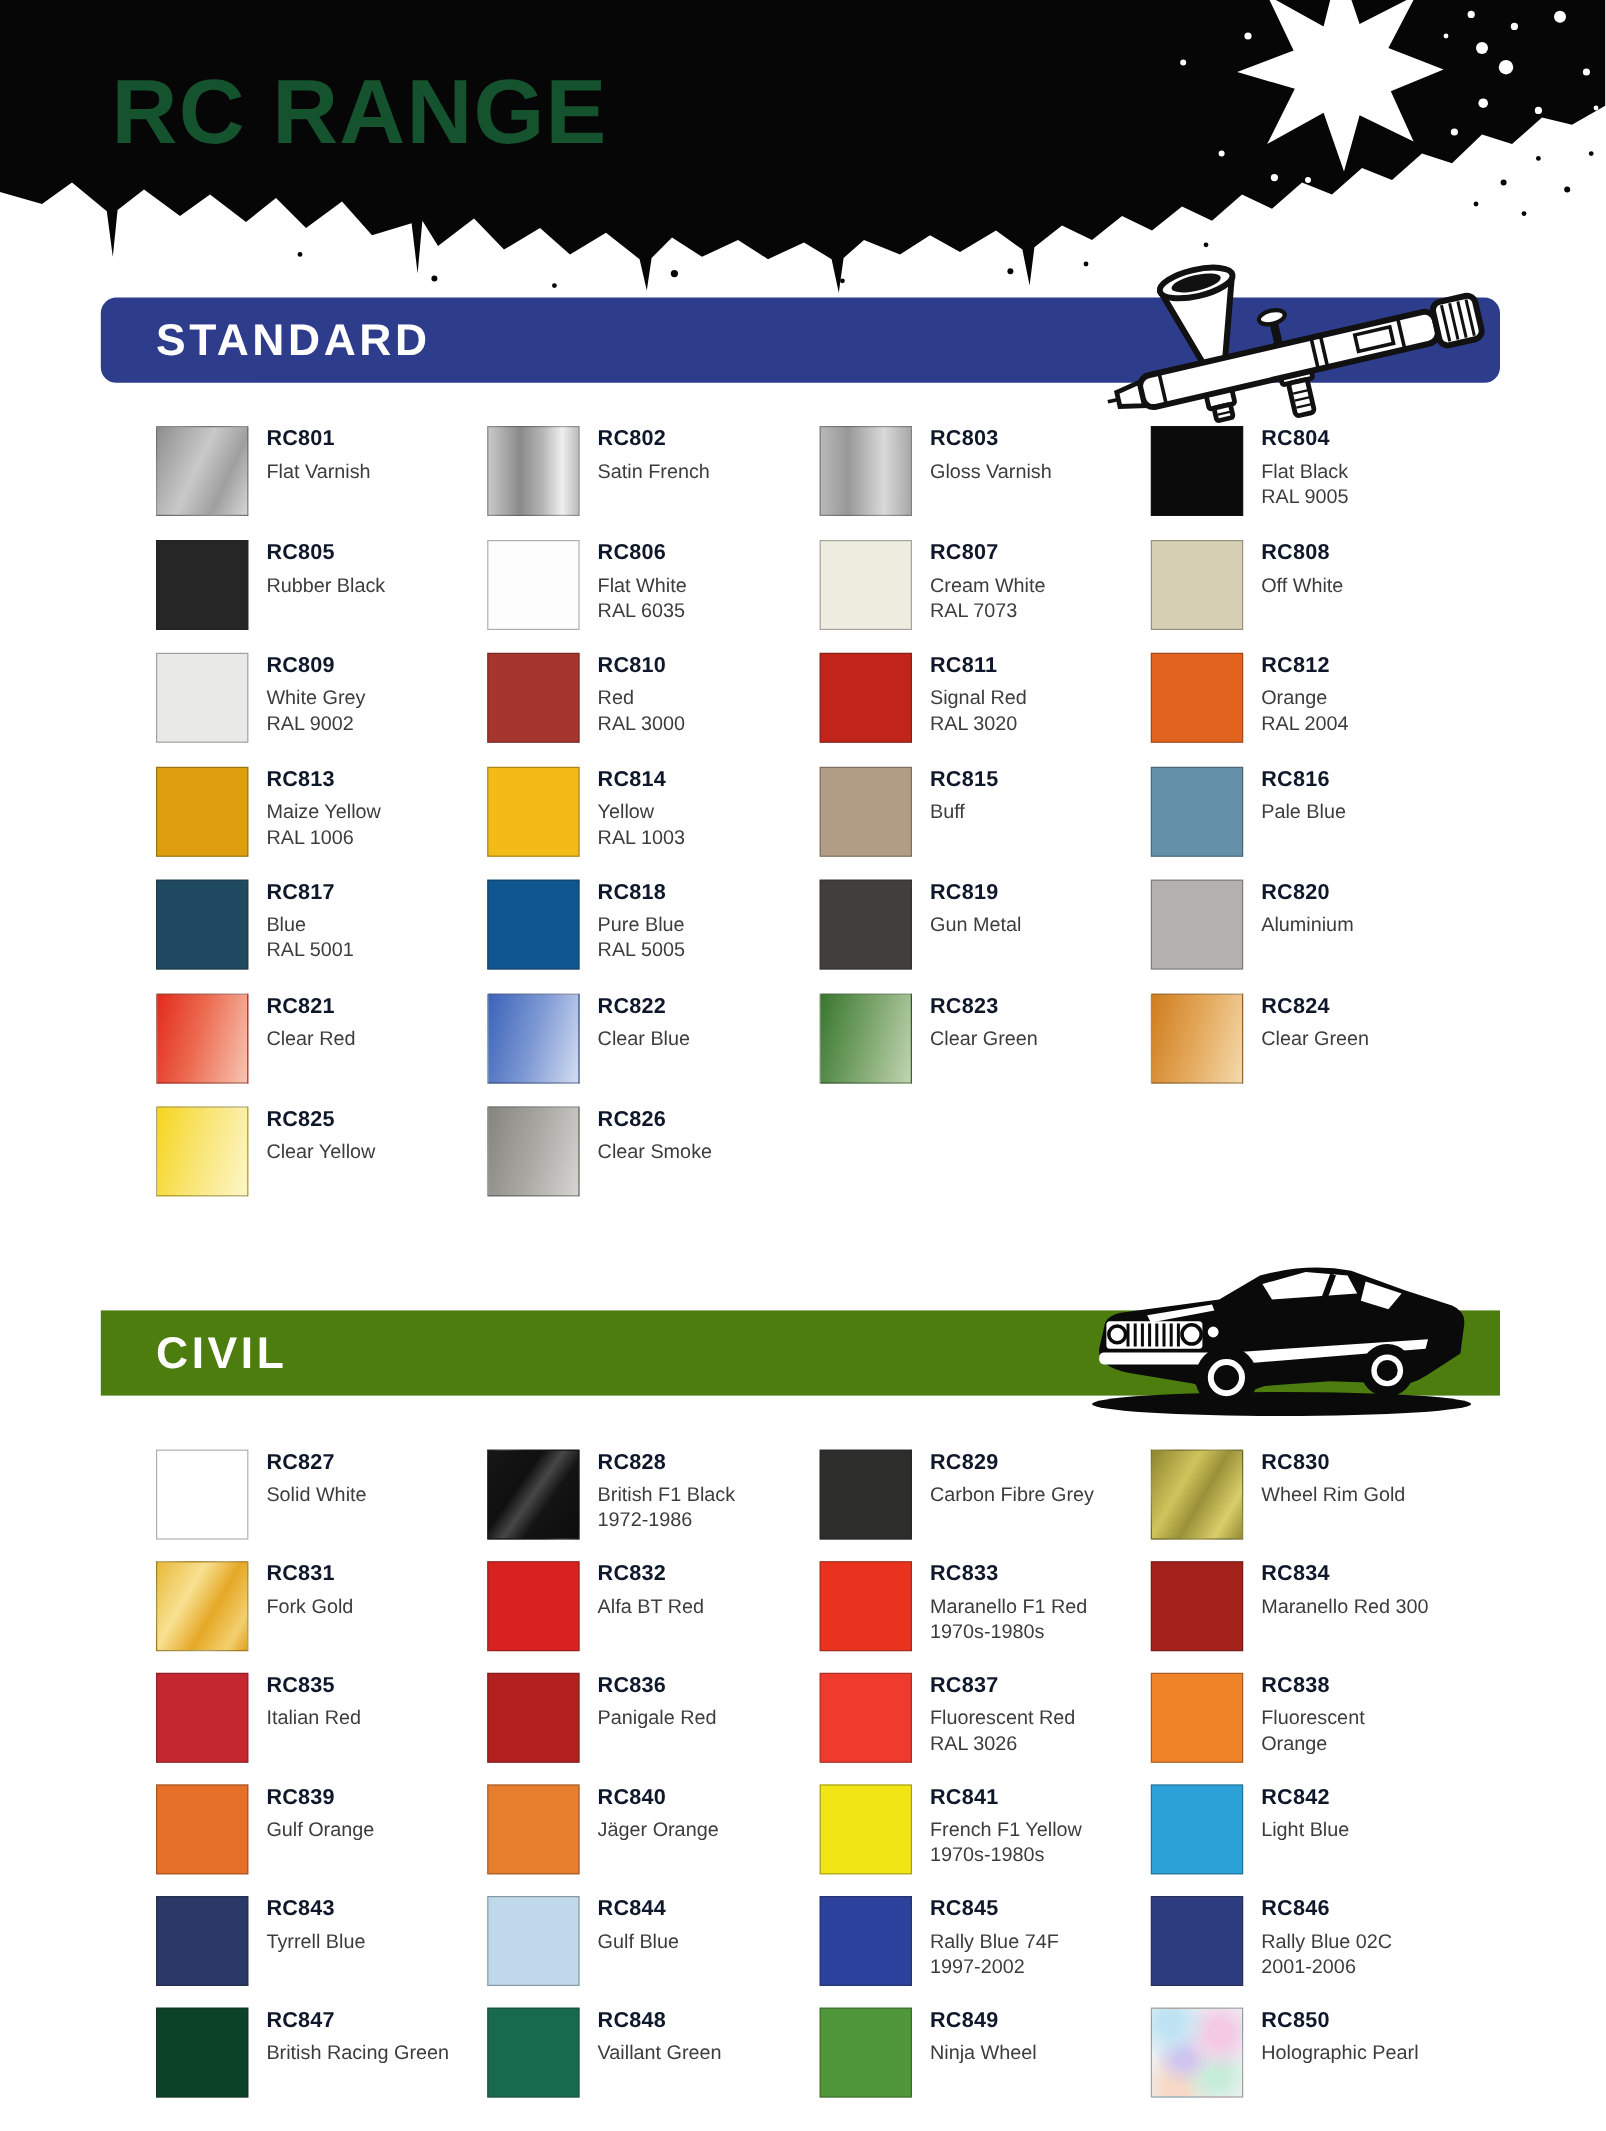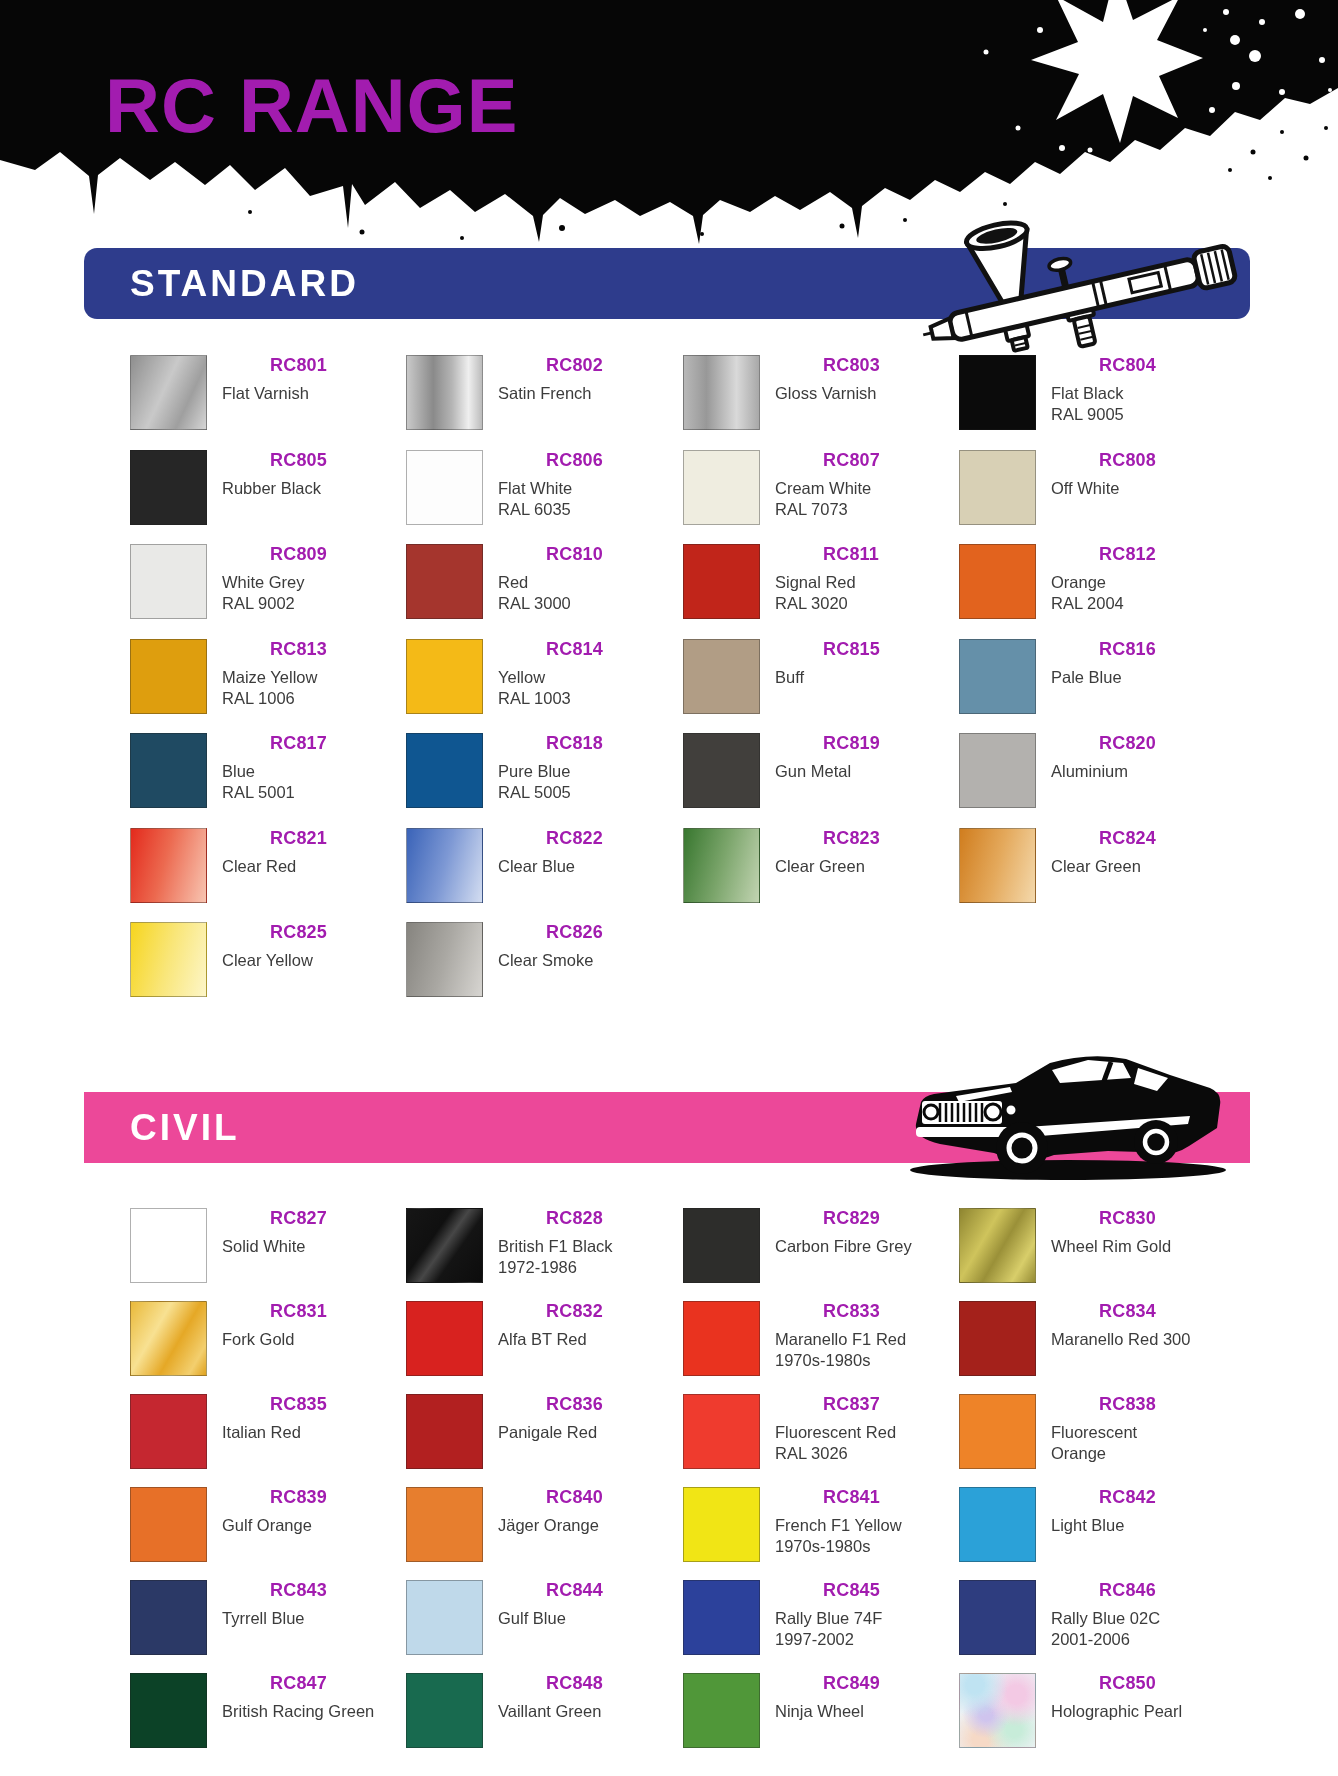--- a/index.html
+++ b/index.html
@@ -5,22 +5,22 @@
   html,body{margin:0;padding:0;background:#ffffff;}
   .page{
     position:relative;
     width:1338px;height:1776px;
     background:#ffffff;
     font-family:"Liberation Sans", sans-serif;
     overflow:hidden;
   }
   .header-splatter{position:absolute;left:0;top:0;}
   .page-title{
-    position:absolute;left:93px;top:56px;margin:12px;
-    font-size:76px;font-weight:900;color:#a21caf;
+    position:absolute;left:93px;top:56px;margin:0;
+    font-size:76px;font-weight:900;color:#14532d;
     letter-spacing:1px;line-height:1;white-space:nowrap;
   }
   .banner{
     position:absolute;left:84px;width:1166px;height:71px;
   }
   .banner .banner-label{
     display:block;padding-left:46px;line-height:71px;
     font-size:37px;font-weight:800;letter-spacing:3px;color:#ffffff;
     white-space:nowrap;
   }
@@ -28,21 +28,21 @@
   .banner-civil{top:1092px;}
   .illus{position:absolute;}
   .illus-airbrush{left:918px;top:188px;}
   .illus-car{left:898px;top:1026px;}
   .item{position:absolute;width:260px;}
   .swatch{
     position:absolute;left:0;top:0;width:77px;height:75px;
     border:1px solid rgba(30,30,30,0.35);box-sizing:border-box;
   }
   .item-text{position:absolute;left:92px;top:0;width:168px;}
-  .code{font-size:18px;font-weight:700;color:#a21caf;letter-spacing:0.2px;line-height:20px;margin-left:48px;}
+  .code{font-size:18px;font-weight:700;color:#0f172a;letter-spacing:0.2px;line-height:20px;}
   .pname{
     margin-top:8px;font-size:16.5px;color:#3c3c3c;line-height:21px;
     white-space:pre-line;
   }
 </style>
 </head>
 <body>
 
 <div class="page">
 
@@ -331,21 +331,21 @@
   </div>
       <div class="item" style="left: 406px; top: 922px;">
     <div class="swatch" style="background: linear-gradient(105deg, rgb(134, 132, 127) 0%, rgb(170, 168, 163) 50%, rgb(215, 213, 209) 100%);"></div>
     <div class="item-text">
       <div class="code">RC826</div>
       <div class="pname">Clear Smoke</div>
     </div>
   </div>
     </div>
 
-  <div class="banner banner-civil" id="banner-1" style="background: #ec4899;">
+  <div class="banner banner-civil" id="banner-1" style="background: #4d7c0f;">
     <span class="banner-label">CIVIL</span>
   </div>
 
   <svg class="illus illus-car" width="345" height="162" viewBox="0 0 345 162" aria-hidden="true">
     <ellipse cx="170" cy="144" rx="158" ry="10" fill="#0a0a0a"></ellipse>
 
     <path fill="#0a0a0a" d="M18,98 L23,76 Q26,70 36,68 L118,57 L152,37 Q192,26 228,33 L272,49 L312,62 Q324,67 322,79 L319,102 L291,120 Q272,133 243,126 L210,125 L156,129 Q128,140 96,127 L42,118 Q16,112 18,98 Z"></path>
 
     <polygon points="154,44 190,34 225,37 233,52 162,57" fill="#ffffff"></polygon>
     <polygon points="240,42 270,52 259,65 236,58" fill="#ffffff"></polygon>

